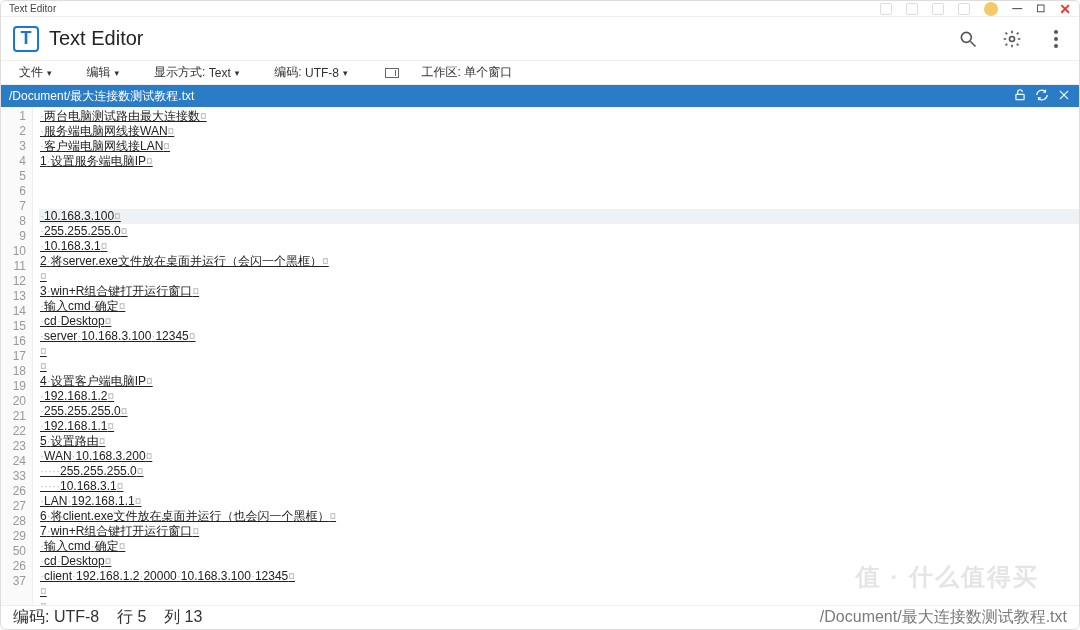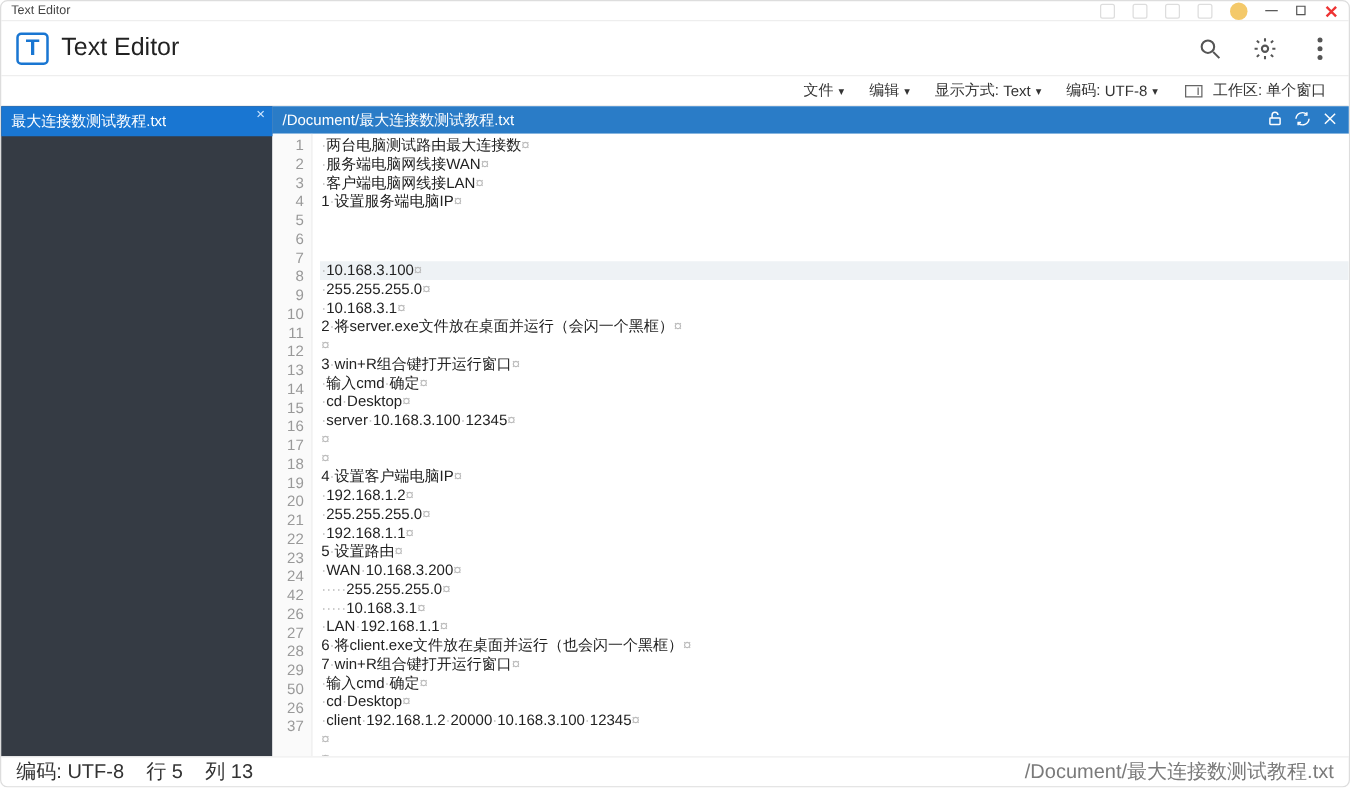--- a/index.html
+++ b/index.html
@@ -12,35 +12,35 @@
 .tb-min{font-weight:700;color:#555;}
 .tb-x{color:#e33;font-weight:700;font-size:14px;}
 .appbar{height:44px;display:flex;align-items:center;padding:0 12px;border-bottom:1px solid #eee;}
 .logo{width:26px;height:26px;border:2px solid #1976d2;border-radius:4px;display:flex;align-items:center;justify-content:center;color:#1976d2;font-family:"Times New Roman",serif;font-size:18px;font-weight:600;margin-right:10px;}
 .apptitle{font-size:20px;color:#222;font-weight:400;}
 .appbar .spacer{flex:1;}
 .appbar .acticon{width:22px;height:22px;color:#555;margin-left:22px;cursor:pointer;display:flex;align-items:center;justify-content:center;}
 .appbar .acticon svg{width:20px;height:20px;stroke:#555;fill:none;stroke-width:2;}
 .more-dots{display:flex;flex-direction:column;gap:3px;}
 .more-dots span{width:4px;height:4px;background:#555;border-radius:50%;}
-.menubar{height:24px;display:flex;align-items:center;padding:0 10px;font-size:12px;color:#333;border-bottom:1px solid #eee;gap:4px;justify-content:flex-end;}
+.menubar{height:24px;display:flex;align-items:center;padding:0 10px;font-size:12px;color:#333;border-bottom:1px solid #eee;gap:19px;}
 .menuitem{padding:0 8px;height:100%;display:flex;align-items:center;cursor:pointer;}
 .menuitem .caret{margin-left:4px;font-size:9px;}
 .body{flex:1;display:flex;min-height:0;}
 .sidebar{width:217px;background:#353b44;display:flex;flex-direction:column;color:#fff;font-size:12px;}
 .sidetab{height:24px;background:#1976d2;display:flex;align-items:center;padding:0 8px;position:relative;}
 .sidetab .tabcap{white-space:nowrap;overflow:hidden;text-overflow:ellipsis;}
 .sidetab .tabclose{position:absolute;right:6px;top:-1px;color:#cfe6ff;font-size:12px;}
 .main{flex:1;display:flex;flex-direction:column;min-width:0;}
 .pathbar{height:22px;background:#2a7cc7;color:#fff;font-size:12px;display:flex;align-items:center;padding:0 8px;}
 .pathbar .pright{margin-left:auto;display:flex;gap:8px;align-items:center;}
 .pathbar svg{width:14px;height:14px;stroke:#fff;fill:none;stroke-width:2;}
 .editor{flex:1;display:flex;font-family:Consolas,Menlo,monospace;font-size:12px;line-height:15px;background:#fff;overflow:hidden;}
 .gutter{width:32px;background:#fafafa;color:#999;text-align:right;padding:2px 6px 0 0;border-right:1px solid #eee;}
-.code{flex:1;padding:2px 0 0 6px;color:#222;white-space:pre;}
+.code{flex:1;padding:2px 0 0 6px;color:#222;white-space:pre;text-decoration:underline;}
 .gutter div{height:15px;}
 .code div{height:15px;padding-left:1px;}
 .code .hl{background:#eef2f5;margin-top:40px;}
 .nl{color:#bbb;}
 .dot{color:#bbb;}
 .statusbar{height:24px;display:flex;align-items:center;padding:0 12px;font-size:16px;color:#333;border-top:1px solid #eee;}
 .statusbar .sright{margin-left:auto;color:#7a7a7a;}
 .watermark{position:absolute;right:40px;bottom:36px;font-size:24px;color:#e5e5e5;font-weight:600;letter-spacing:2px;pointer-events:none;}
 .work-ico{border:1px solid #666;width:14px;height:10px;margin:0 4px 0 10px;display:inline-block;position:relative;}
 .work-ico::after{content:"";position:absolute;right:2px;top:1px;bottom:1px;width:1px;background:#666;}
@@ -99,26 +99,20 @@
         <span>编辑</span>
         <span class="caret">▾</span>
       </div>
     <div class="menuitem"><span>显示方式:</span>&nbsp;<span>Text</span><span class="caret">▾</span></div>
     <div class="menuitem"><span>编码:</span>&nbsp;<span>UTF-8</span><span class="caret">▾</span></div>
     <span class="work-ico"></span>
     <div class="menuitem" style="padding-left:0"><span>工作区:</span>&nbsp;<span>单个窗口</span></div>
   </div>
 
   <div class="body">
-    <div class="sidebar">
-      <div class="sidetab">
-        <span class="tabcap">最大连接数测试教程.txt</span>
-        <span class="tabclose">×</span>
-      </div>
-    </div>
 
     <div class="main">
       <div class="pathbar">
         <span>/Document/最大连接数测试教程.txt</span>
         <div class="pright">
           <span><svg viewBox="0 0 24 24">
                 <rect x="5" y="11" width="14" height="9" rx="1"></rect>
                 <path d="M8 11V7a4 4 0 0 1 8 0"></path>
               </svg></span>
           <span><svg viewBox="0 0 24 24">
@@ -150,21 +144,21 @@
             <div>15</div>
             <div>16</div>
             <div>17</div>
             <div>18</div>
             <div>19</div>
             <div>20</div>
             <div>21</div>
             <div>22</div>
             <div>23</div>
             <div>24</div>
-            <div>42</div>
+            <div>33</div>
             <div>26</div>
             <div>27</div>
             <div>28</div>
             <div>29</div>
             <div>50</div>
             <div>26</div>
             <div>37</div>
           </div>
         <div class="code" id="code"><div><span class="dot">·</span>两台电脑测试路由最大连接数<span class="nl">¤</span></div><div><span class="dot">·</span>服务端电脑网线接WAN<span class="nl">¤</span></div><div><span class="dot">·</span>客户端电脑网线接LAN<span class="nl">¤</span></div><div>1<span class="dot">·</span>设置服务端电脑IP<span class="nl">¤</span></div><div class="hl"><span class="dot">·</span>10.168.3.100<span class="nl">¤</span></div><div><span class="dot">·</span>255.255.255.0<span class="nl">¤</span></div><div><span class="dot">·</span>10.168.3.1<span class="nl">¤</span></div><div>2<span class="dot">·</span>将server.exe文件放在桌面并运行（会闪一个黑框）<span class="nl">¤</span></div><div><span class="nl">¤</span></div><div>3<span class="dot">·</span>win+R组合键打开运行窗口<span class="nl">¤</span></div><div><span class="dot">·</span>输入cmd<span class="dot">·</span>确定<span class="nl">¤</span></div><div><span class="dot">·</span>cd<span class="dot">·</span>Desktop<span class="nl">¤</span></div><div><span class="dot">·</span>server<span class="dot">·</span>10.168.3.100<span class="dot">·</span>12345<span class="nl">¤</span></div><div><span class="nl">¤</span></div><div><span class="nl">¤</span></div><div>4<span class="dot">·</span>设置客户端电脑IP<span class="nl">¤</span></div><div><span class="dot">·</span>192.168.1.2<span class="nl">¤</span></div><div><span class="dot">·</span>255.255.255.0<span class="nl">¤</span></div><div><span class="dot">·</span>192.168.1.1<span class="nl">¤</span></div><div>5<span class="dot">·</span>设置路由<span class="nl">¤</span></div><div><span class="dot">·</span>WAN<span class="dot">·</span>10.168.3.200<span class="nl">¤</span></div><div><span class="dot">·</span><span class="dot">·</span><span class="dot">·</span><span class="dot">·</span><span class="dot">·</span>255.255.255.0<span class="nl">¤</span></div><div><span class="dot">·</span><span class="dot">·</span><span class="dot">·</span><span class="dot">·</span><span class="dot">·</span>10.168.3.1<span class="nl">¤</span></div><div><span class="dot">·</span>LAN<span class="dot">·</span>192.168.1.1<span class="nl">¤</span></div><div>6<span class="dot">·</span>将client.exe文件放在桌面并运行（也会闪一个黑框）<span class="nl">¤</span></div><div>7<span class="dot">·</span>win+R组合键打开运行窗口<span class="nl">¤</span></div><div><span class="dot">·</span>输入cmd<span class="dot">·</span>确定<span class="nl">¤</span></div><div><span class="dot">·</span>cd<span class="dot">·</span>Desktop<span class="nl">¤</span></div><div><span class="dot">·</span>client<span class="dot">·</span>192.168.1.2<span class="dot">·</span>20000<span class="dot">·</span>10.168.3.100<span class="dot">·</span>12345<span class="nl">¤</span></div><div><span class="nl">¤</span></div><div><span class="nl">¤</span></div><div><span class="nl">¦</span></div></div>
       </div>
@@ -173,13 +167,14 @@
 
   <div class="statusbar">
     <span><span>编码:</span>&nbsp;<span>UTF-8</span></span>
     &nbsp;&nbsp;&nbsp;&nbsp;
     <span><span>行</span>&nbsp;<span>5</span></span>
     &nbsp;&nbsp;&nbsp;&nbsp;
     <span><span>列</span>&nbsp;<span>13</span></span>
     <span class="sright">/Document/最大连接数测试教程.txt</span>
   </div>
 
+  <div class="watermark">值 · 什么值得买</div>
 </div>
 
 </body></html>

